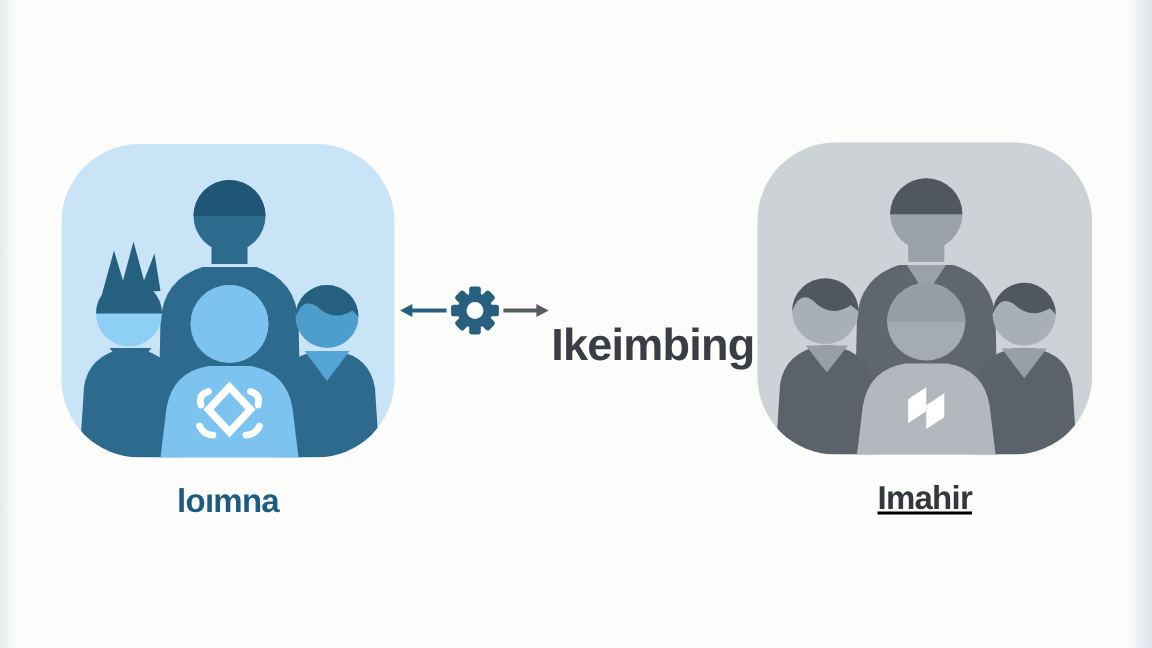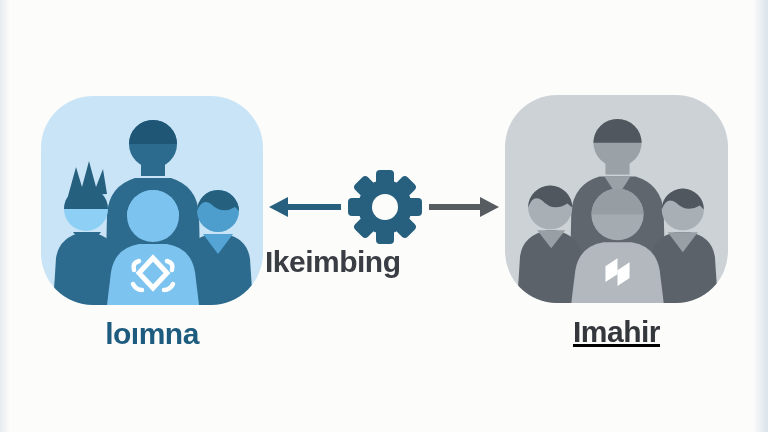--- a/index.html
+++ b/index.html
@@ -32,29 +32,29 @@
   }
   .panel-right .app-icon { width:223px; height:208px; }
   .app-icon svg { display:block; width:100%; height:100%; }
 
   
   .icon--left  .variant-right { display:none; }
   .icon--right .variant-left  { display:none; }
 
   .panel-label {
     margin-top:13px;
-    font-size:30px; font-weight:700; line-height:32px;
+    font-size:22px; font-weight:700; line-height:32px;
     letter-spacing:-0.5px;
     color:var(--label);
     text-align:center;
   }
 
   .connector {
     position:absolute; left:265px; top:167px; width:238px;
-    display:flex; flex-direction:column; align-items:flex-start;
+    display:flex; align-items:flex-end;
   }
   .connector-svg { display:block; width:238px; height:80px; }
   .connector-label {
     margin-top:-1px;
     font-size:30px; font-weight:700; line-height:32px;
     letter-spacing:-0.5px;
     color:var(--label);
     text-align:center;
   }
 </style>

